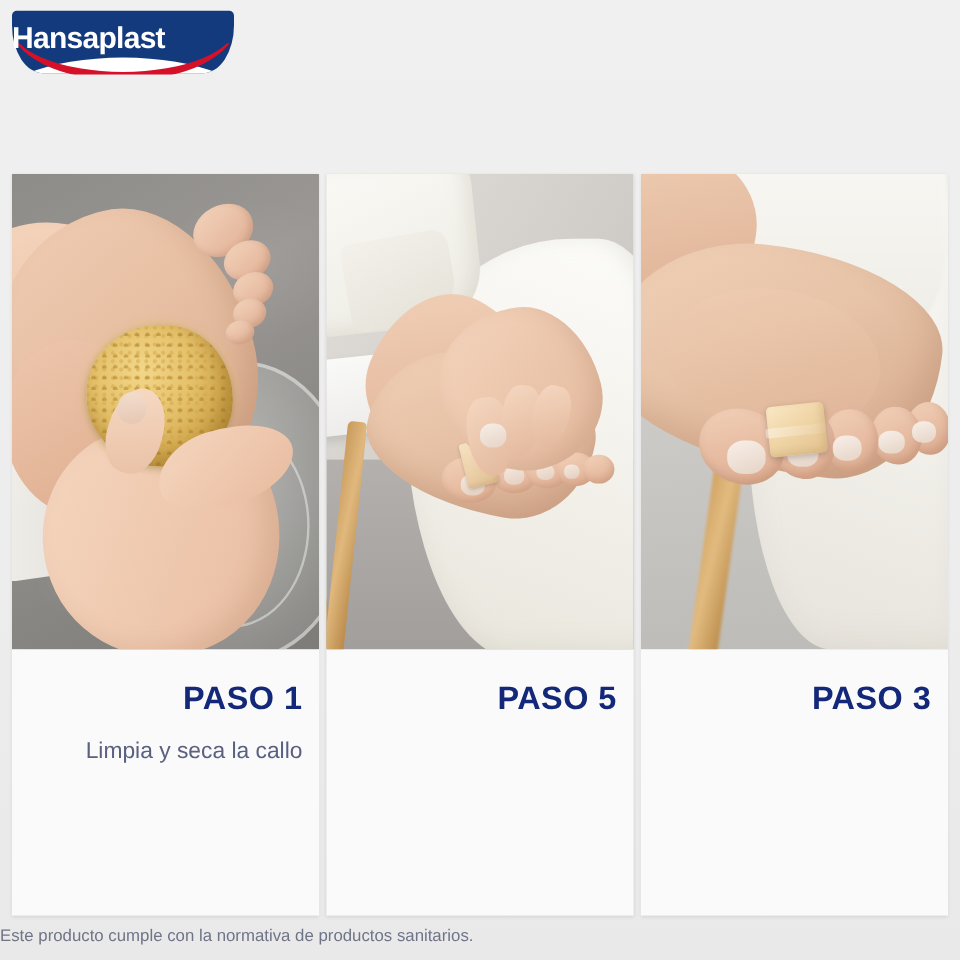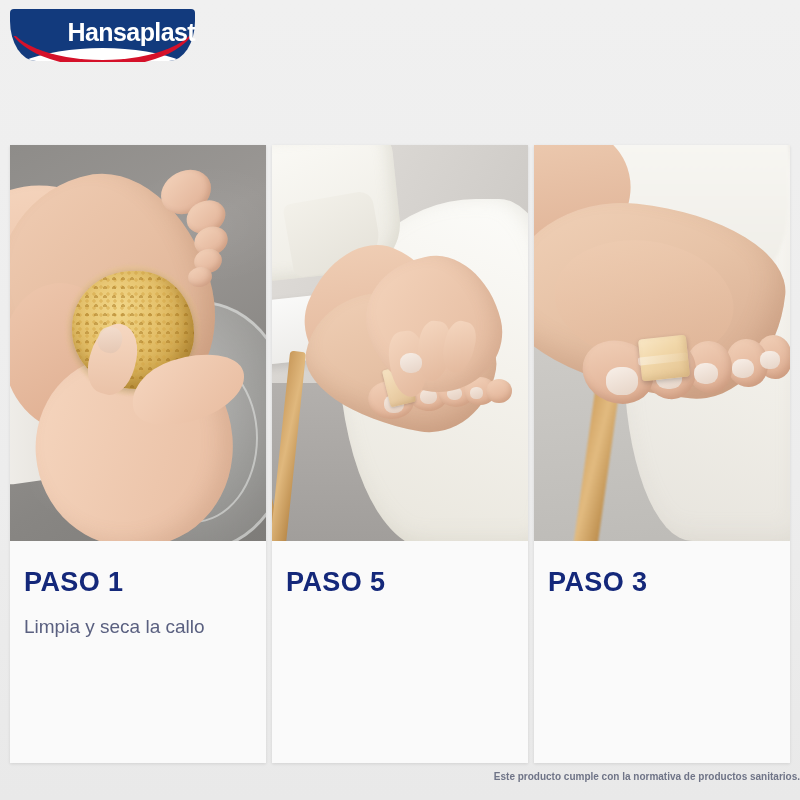--- a/index.html
+++ b/index.html
@@ -33,21 +33,21 @@
     overflow:hidden;
   }
   .logo-swoosh::before{
     content:""; position:absolute; left:0; top:-16px;
     width:189px; height:40px;
     border-bottom:7px solid #d5112a;
     border-radius:0 0 50% 50% / 0 0 100% 100%;
   }
   .logo-word{
     position:absolute; left:0; right:0; top:9px;
-    text-align:right; color:#ffffff;
+    text-align:left; color:#ffffff;
     font-size:25px; font-weight:700; letter-spacing:-0.6px;
     z-index:3;
   }
 
   
   .title{
     position:absolute; left:0; right:0; top:80px;
     text-align:center;
     color:#10266e;
     font-size:30px; font-weight:700; letter-spacing:0.6px;
@@ -62,34 +62,34 @@
     position:relative; flex:1 1 0;
     background:#fafafa;
     box-shadow:0 1px 3px rgba(0,0,0,0.10);
     display:flex; flex-direction:column;
     overflow:hidden;
   }
   .photo{
     position:relative; width:100%; height:396px; overflow:hidden;
   }
   .caption{
-    flex:1 1 auto; padding:26px 14px 8px 14px; text-align:left;
+    flex:1 1 auto; padding:26px 14px 8px 14px; text-align:right;
   }
   .step-title{
     color:#14287a; font-size:27px; font-weight:700; letter-spacing:0.4px;
     margin-bottom:17px;
   }
   .step-desc{
     color:#5a6080; font-size:19px; line-height:1.28; font-weight:400;
   }
 
   
   .footer{
     position:absolute; left:0; right:0; top:771px;
-    text-align:right; color:#6f7487; font-size:10px;font-weight:bold;
+    text-align:left; color:#6f7487; font-size:14px;
   }
 
   
   .p1{ background:linear-gradient(150deg,#8e8c89 0%,#9a9794 35%,#888683 70%,#7e7c79 100%); }
   .p1 .floor-spec{
     position:absolute; inset:0;
     background:
       radial-gradient(ellipse 60px 40px at 30% 85%, rgba(255,255,255,.07), transparent),
       radial-gradient(ellipse 90px 60px at 78% 20%, rgba(255,255,255,.06), transparent),
       radial-gradient(ellipse 70px 50px at 12% 40%, rgba(0,0,0,.06), transparent);

